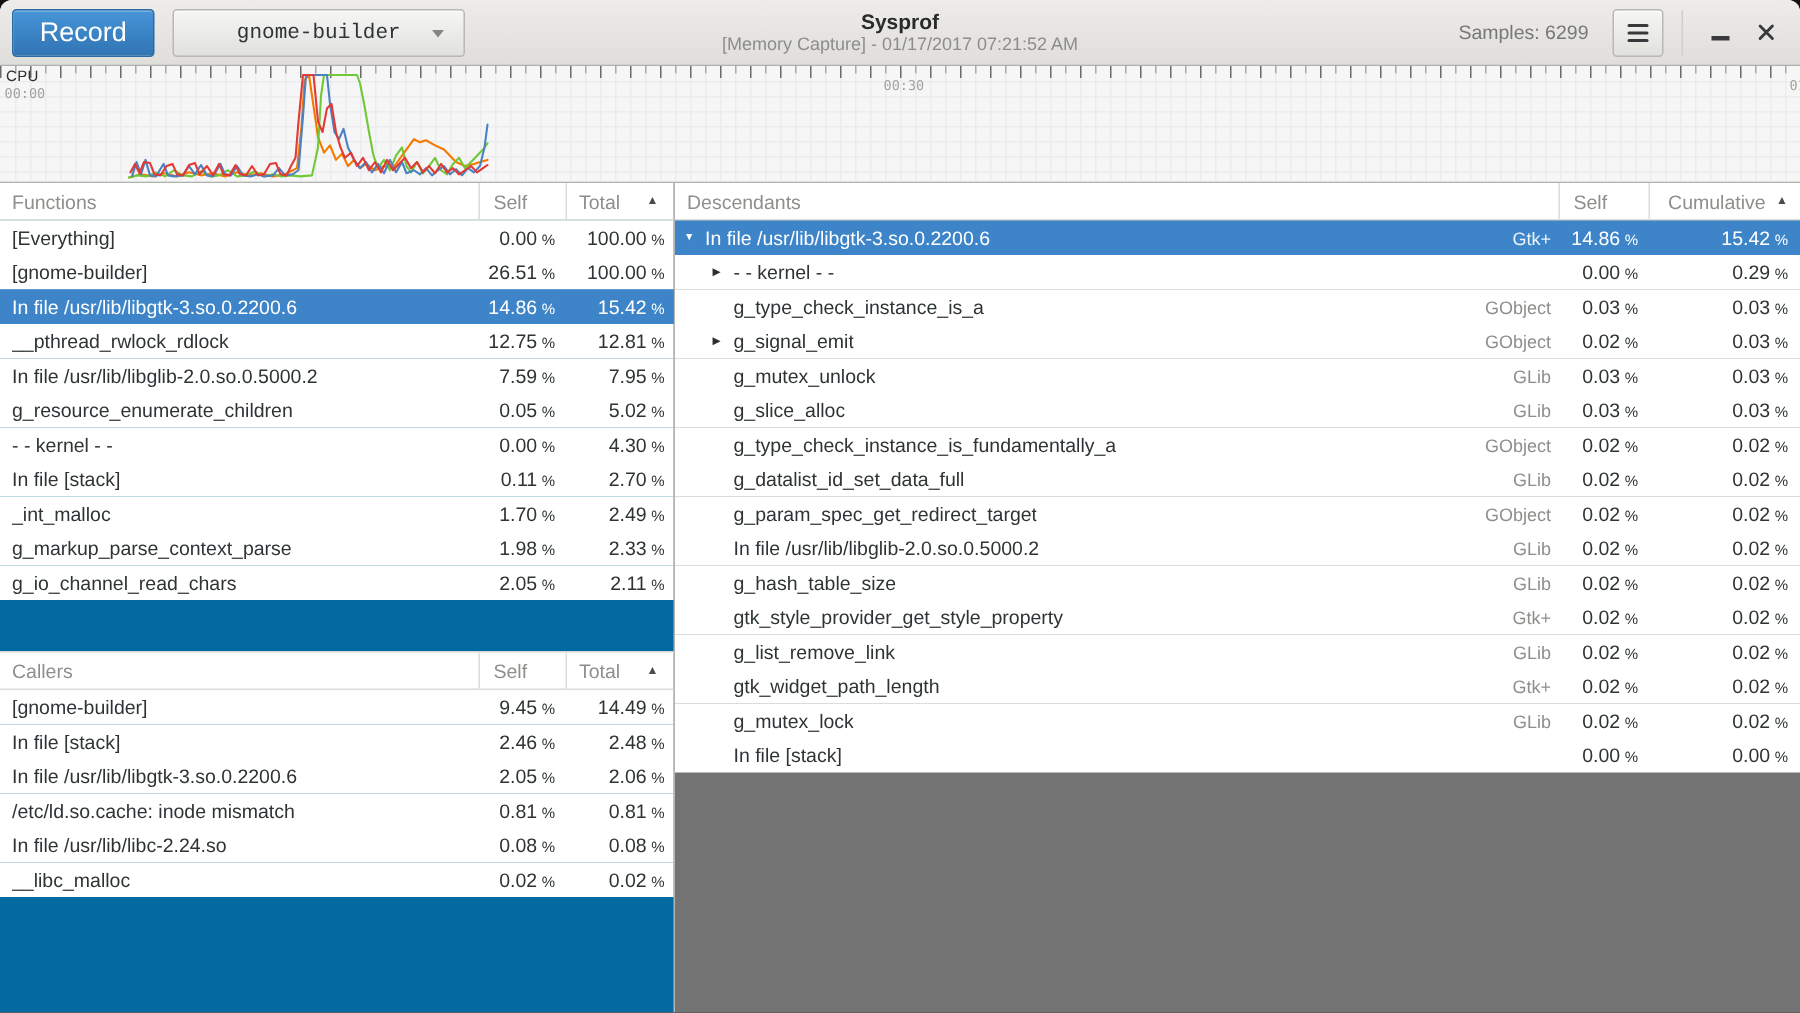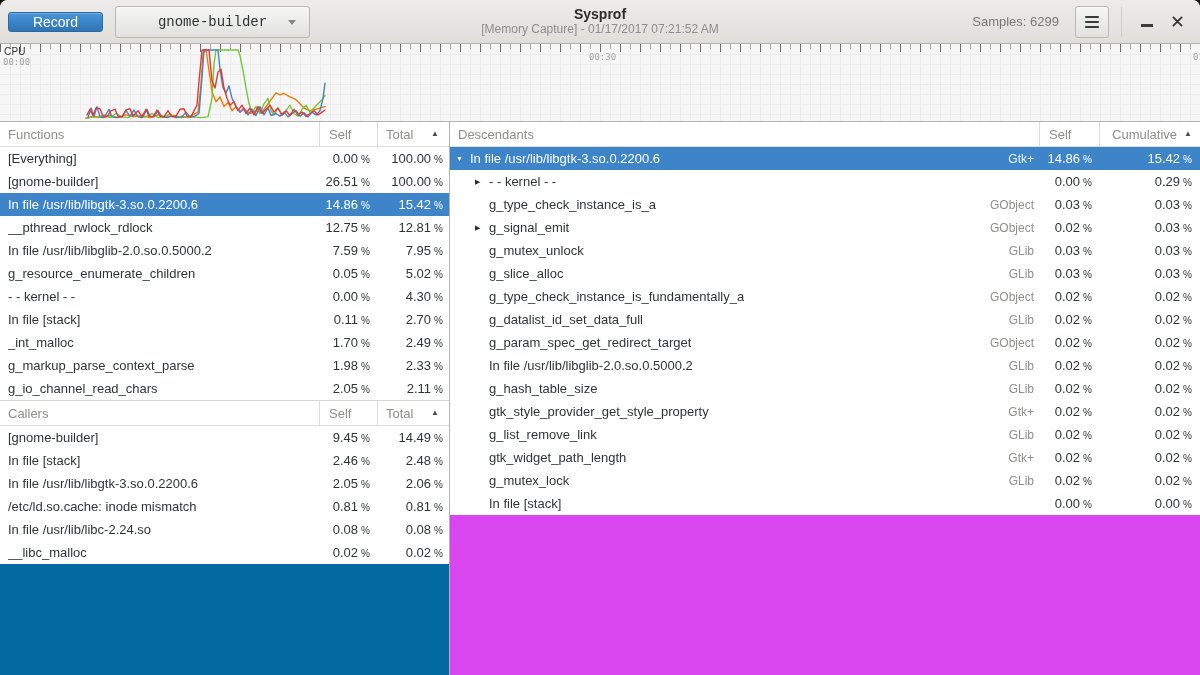--- a/index.html
+++ b/index.html
@@ -10,25 +10,25 @@
     -webkit-font-smoothing:antialiased;color:#2e3436;
   }
   
   .headerbar{
     position:absolute;top:0;left:0;right:0;height:43px;
     background:linear-gradient(#edecea,#dfdedb);
     border-bottom:1px solid #b1b1ad;
     display:flex;align-items:center;
   }
   .record-btn{
-    margin-left:8px;width:95px;height:20px;
+    margin-left:8px;width:95px;height:32px;
     background:linear-gradient(#4695d8,#3174b4);
     border:1px solid #2a6aa3;border-radius:3px;
     box-shadow:inset 0 1px rgba(255,255,255,.25);
-    color:#fff;font-size:14px;font-family:inherit;cursor:pointer;
+    color:#fff;font-size:18px;font-family:inherit;cursor:pointer;
   }
   .process-dropdown{
     margin-left:12px;width:195px;height:32px;position:relative;
     background:linear-gradient(#f6f6f5,#e0e0dd);
     border:1px solid #b8b8b4;border-radius:3px;
     box-shadow:inset 0 1px rgba(255,255,255,.7);
     color:#2e3436;font-size:14px;font-family:Liberation Mono, monospace;cursor:pointer;
     display:flex;align-items:center;justify-content:center;
   }
   .dd-arrow{
@@ -64,29 +64,29 @@
   .graph{
     position:absolute;top:44px;left:0;width:1200px;height:77px;
     border-bottom:1px solid #b2b2af;cursor:crosshair;
   }
   .graph svg{display:block;}
   .cpu-label{
     position:absolute;top:2px;left:4px;font-size:10px;color:#2f2f2f;letter-spacing:.2px;
   }
   
   .left-pane{position:absolute;top:122px;left:0;width:449px;bottom:0;background:#0369a1;border-right:1px solid #b5b5b2;}
-  .right-pane{position:absolute;top:122px;left:450px;right:0;bottom:0;background:#d946ef;}
+  .right-pane{position:absolute;top:122px;left:450px;right:0;bottom:0;background:#737373;}
   #callers-panel{position:absolute;top:278px;left:0;right:0;}
   #functions-panel{position:absolute;top:0;left:0;right:0;}
   #descendants-panel{position:absolute;top:0;left:0;right:0;}
   
   .panel .row{display:grid;grid-template-columns:1fr 58px 71px;height:23px;align-items:center;font-size:13px;color:#2e3436;background:#fff;}
   .panel.rt .row{grid-template-columns:1fr 60px 100px;}
   .row.hdr{height:24px;color:#8e8e8b;border-bottom:1px solid #dbdbd8;}
-  .row.hdr.topline{border-top:1px solid #d6d6d3;}
+  .row.hdr.topline{border-top:1px solid #d6d6d3;margin-top:34px;}
   .hdr .th{height:100%;display:flex;align-items:center;font-size:13px;cursor:pointer;}
   .th.name-th{padding-left:8px;border-right:1px solid #dcdcd9;}
   .th.mid-th{padding-left:9px;border-right:1px solid #dcdcd9;}
   .th.sort-th{display:flex;justify-content:space-between;align-items:center;padding:0 10px 0 8px;}
   .rt .th.sort-th{justify-content:flex-end;gap:7px;padding-right:8px;}
   .sort-arrow{font-size:8px;color:#4b4b4b;line-height:1;}
   .cell{overflow:hidden;white-space:nowrap;}
   .name-cell{padding-left:8px;display:flex;align-items:center;min-width:0;}
   .rt .name-cell{padding-left:6px;}
   .cell.num{text-align:right;}

